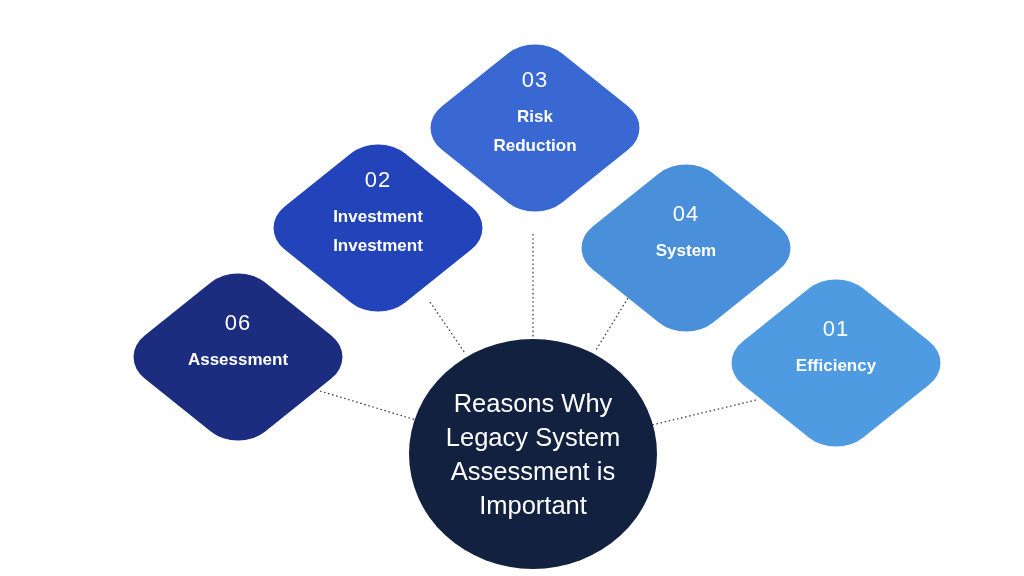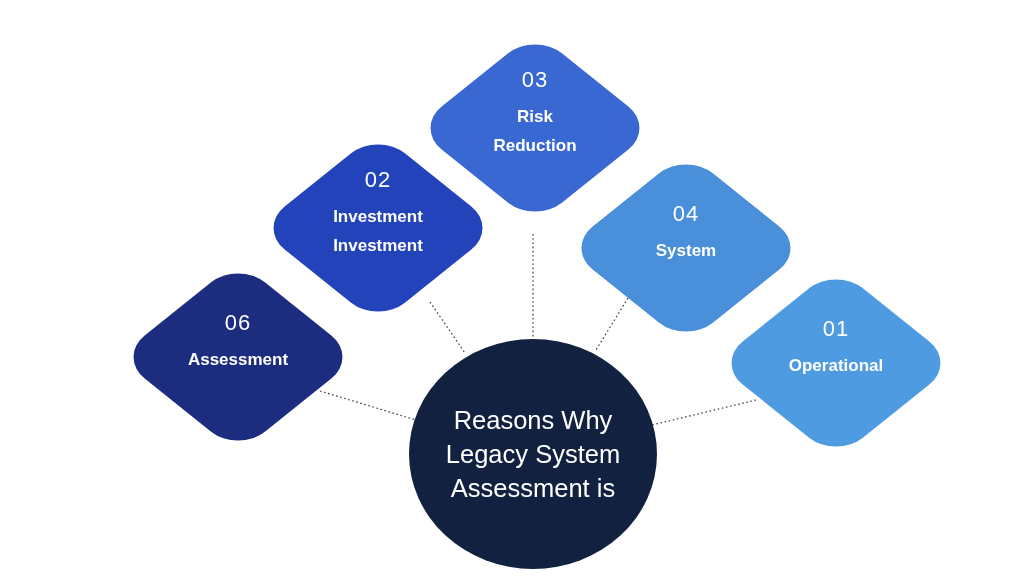--- a/index.html
+++ b/index.html
@@ -71,23 +71,24 @@
     <div class="item-text">
       <div class="item-num">04</div>
       <div class="item-line">System</div>
     </div>
   </div>
 
   <div class="item" style="left:716px;top:267px;">
     <div class="diamond" style="background: rgb(79, 155, 226);"></div>
     <div class="item-text">
       <div class="item-num">01</div>
-      <div class="item-line">Operational</div>
+      <div class="item-line">Efficiency</div>
     </div>
   </div>
 
   <div class="hub" style="background: rgb(17, 33, 63); align-items: center;">
     <div class="hub-line">Reasons Why</div>
     <div class="hub-line">Legacy System</div>
     <div class="hub-line">Assessment is</div>
+    <div class="hub-line">Important</div>
   </div>
 
 </div>
 
 </body></html>

